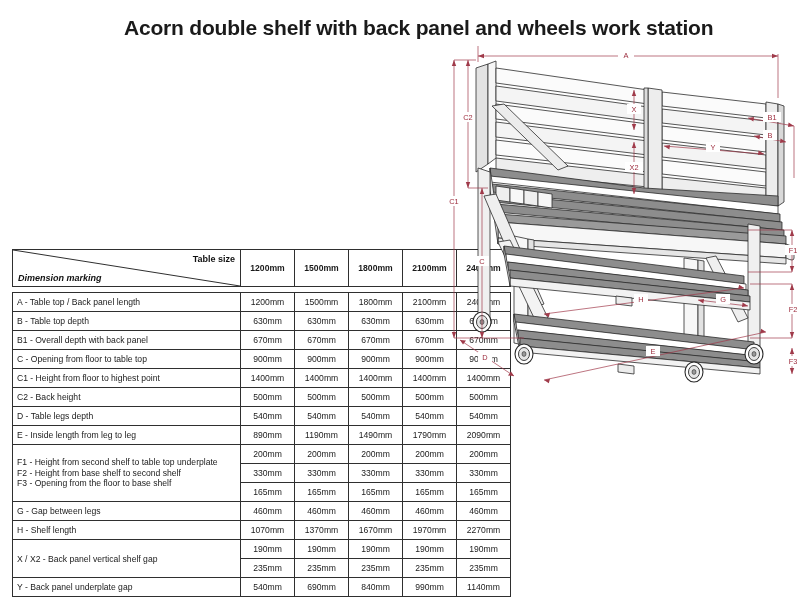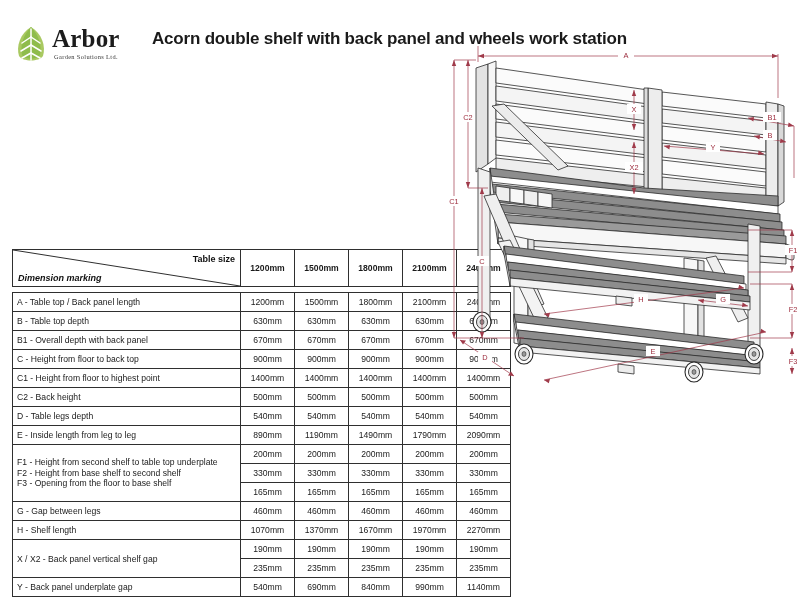--- a/index.html
+++ b/index.html
@@ -22,23 +22,23 @@
     font-size:25px;font-weight:700;color:#1c1c1c;letter-spacing:.2px;
     line-height:1;
   }
   .logo-sub{
     position:absolute;left:46px;top:31px;
     font-family:"Liberation Serif", serif;
     font-size:6.4px;color:#3a3a3a;letter-spacing:.35px;
     white-space:nowrap;
   }
   .title{
-    position:absolute;left:124px;top:26px;width:600px;
-    font-size:17px;font-weight:700;line-height:25px;
-    color:#1a1a1a;letter-spacing:-0.2px;margin-left:28px;
+    position:absolute;left:124px;top:15px;width:600px;
+    font-size:21px;font-weight:700;line-height:25px;
+    color:#1a1a1a;letter-spacing:-0.2px;
   }
 
   
   .tbl-wrap{position:absolute;left:12px;top:249px;width:452px;}
   table.spec{border-collapse:collapse;width:452px;table-layout:fixed;border-radius:7px;}
   table.spec td{
     border:1px solid #2f2f2f;
     font-size:8.6px;
     color:#1a1a1a;
     padding:0 4px;
@@ -71,41 +71,20 @@
   
   .draw{position:absolute;left:448px;top:46px;width:352px;height:340px;}
   .draw svg{display:block;}
   .dimtxt{fill:#9c2b3c;font-family:"Liberation Sans",sans-serif;font-size:7.4px;}
 </style>
 </head>
 <body>
 
 <div class="page">
 
-  <div class="logo">
-    <div class="logo-mark">
-      <svg viewBox="0 0 42 42" width="42" height="42">
-        <g>
-          <path d="M21 3 C10 10 6 22 9 32 C13 38 29 38 33 32 C36 22 32 10 21 3 Z" fill="#a9c961"></path>
-          <path d="M21 3 C13 11 10 22 12 31 C15 36 27 36 30 31 C32 22 29 11 21 3 Z" fill="#8fbc4c"></path>
-          <g stroke="#ffffff" stroke-width="1.5" fill="none" stroke-linecap="round">
-            <line x1="21" y1="5" x2="21" y2="36"></line>
-            <line x1="21" y1="13" x2="12" y2="19"></line>
-            <line x1="21" y1="13" x2="30" y2="19"></line>
-            <line x1="21" y1="21" x2="11" y2="27"></line>
-            <line x1="21" y1="21" x2="31" y2="27"></line>
-            <line x1="21" y1="29" x2="12" y2="34"></line>
-            <line x1="21" y1="29" x2="30" y2="34"></line>
-          </g>
-        </g>
-      </svg>
-    </div>
-    <div class="logo-word">Arbor</div>
-    <div class="logo-sub">Garden Solutions Ltd.</div>
-  </div>
 
   <div class="title">Acorn double shelf with back panel and wheels work station</div>
 
   <div class="tbl-wrap">
     <table class="spec">
       <tbody>
 
         <tr class="hdr">
           <td class="lbl hdr-cell">
             <svg viewBox="0 0 227 36" preserveAspectRatio="none">
@@ -143,21 +122,21 @@
         </tr>
         <tr>
           <td class="lbl">B1 - Overall depth with back panel</td>
           <td class="val">670mm</td>
           <td class="val">670mm</td>
           <td class="val">670mm</td>
           <td class="val">670mm</td>
           <td class="val">670mm</td>
         </tr>
         <tr>
-          <td class="lbl">C - Height from floor to back top</td>
+          <td class="lbl">C - Opening from floor to table top</td>
           <td class="val">900mm</td>
           <td class="val">900mm</td>
           <td class="val">900mm</td>
           <td class="val">900mm</td>
           <td class="val">900mm</td>
         </tr>
         <tr>
           <td class="lbl">C1 - Height from floor to highest point</td>
           <td class="val">1400mm</td>
           <td class="val">1400mm</td>

